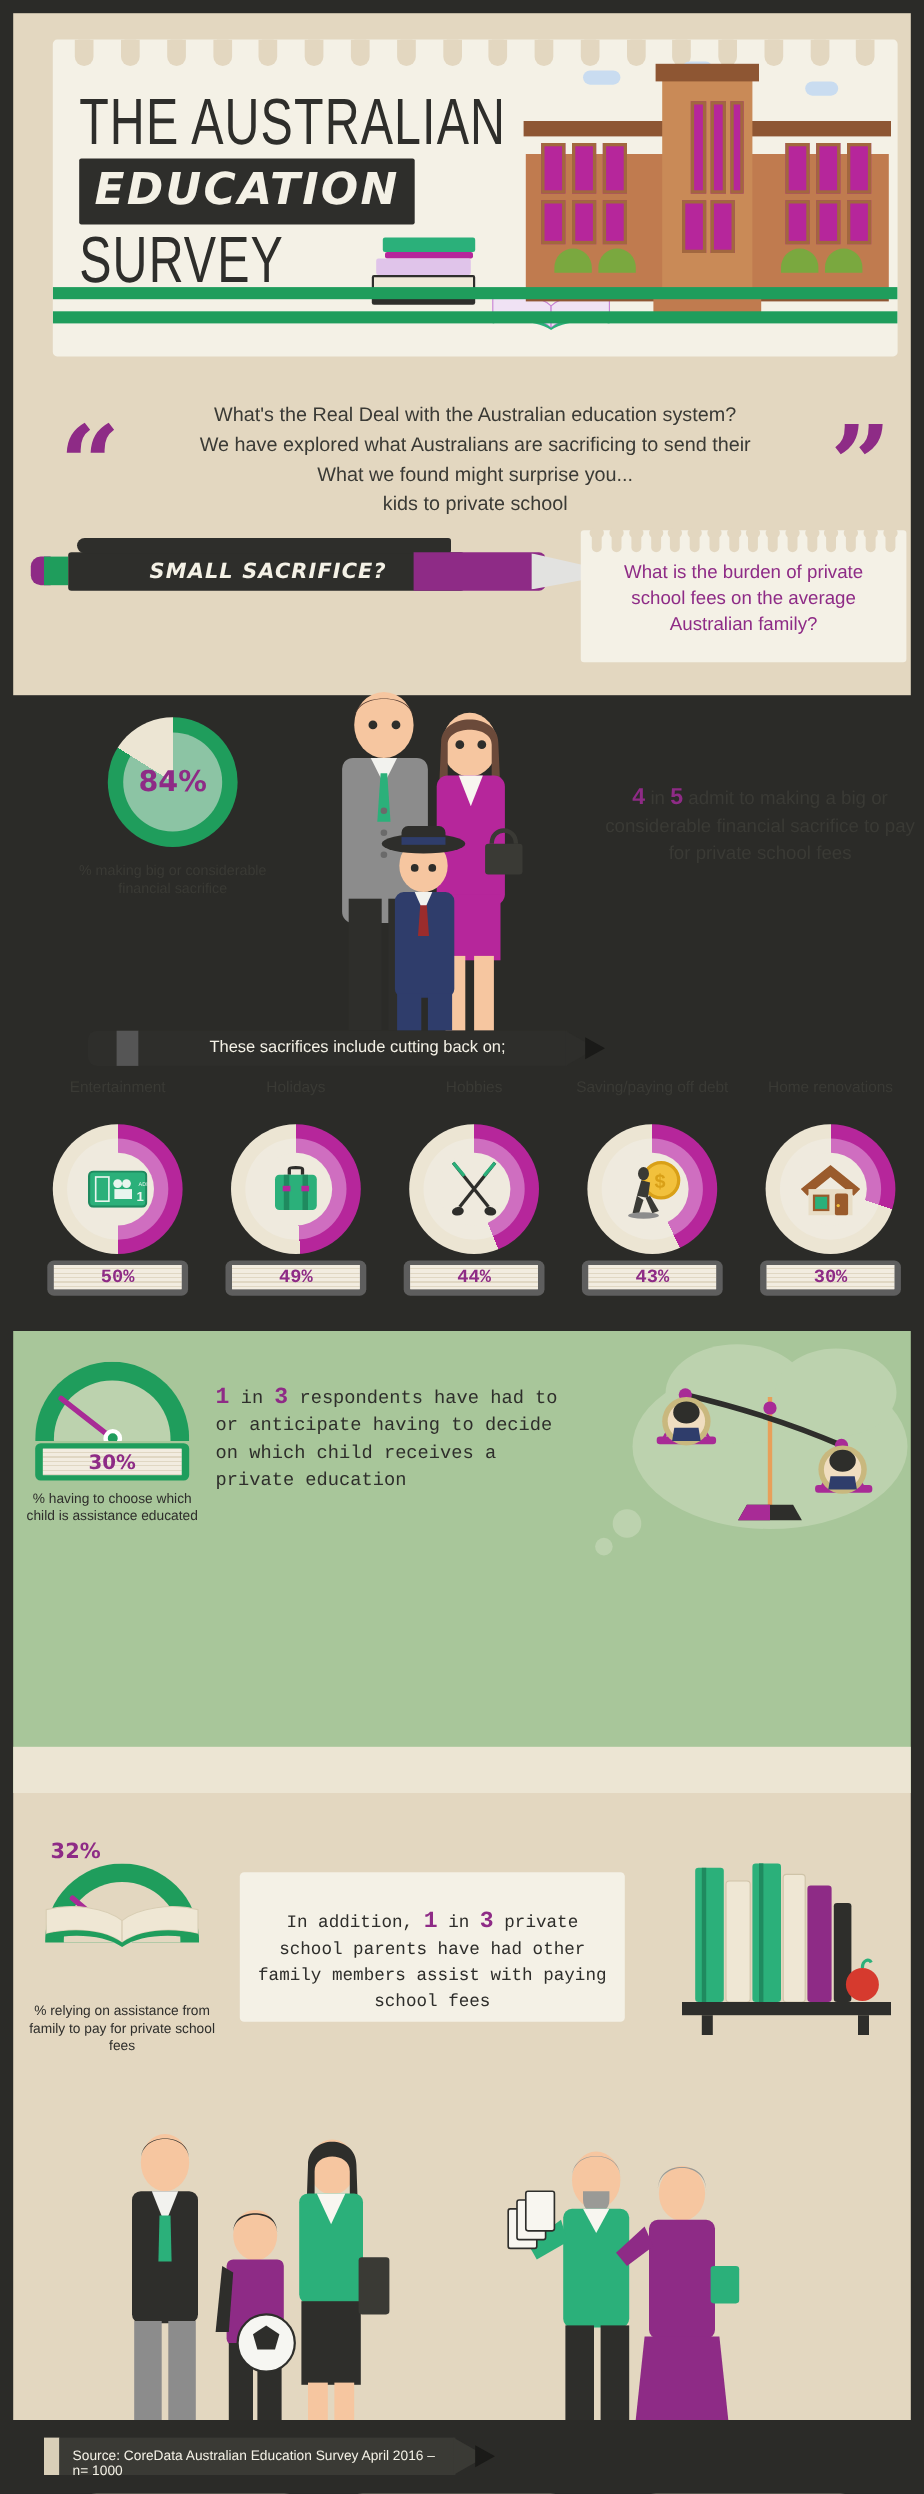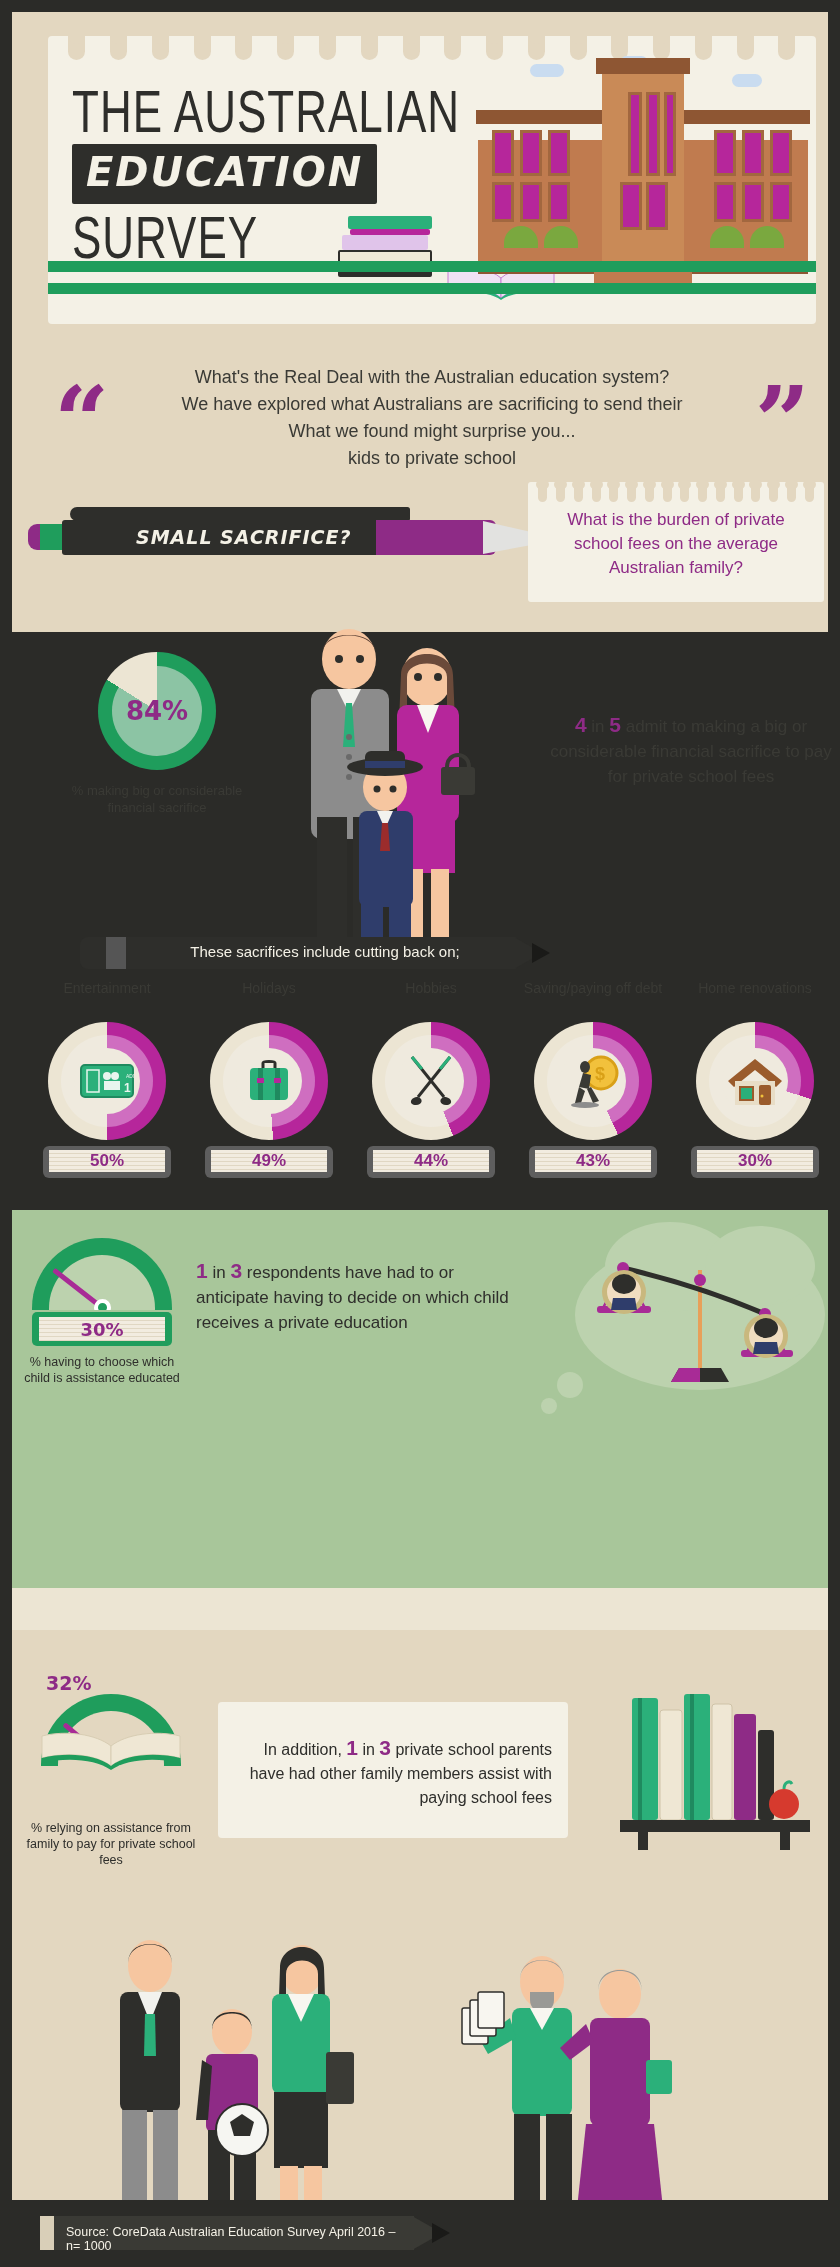--- a/index.html
+++ b/index.html
@@ -61,21 +61,21 @@
   
   #quote-block { position:absolute; left:12px; top:352px; width:816px; text-align:center;}
   #quote-text { display:inline-block; width:620px; font-size:18px; line-height:27px; color:#3a3a35;
                 font-family:"Liberation Sans Narrow","Liberation Sans",sans-serif;}
   .qmark { position:absolute; font-size:96px; color:#8e2b86; font-family:"DejaVu Serif",serif;
            line-height:0.75; font-weight:bold;}
   #qmark-open{ left:30px; top:22px;}
   #qmark-close{ right:30px; top:22px;}
 
   
-  #pen { position:absolute; left:16px; top:495px; width:520px; height:60px;}
+  #pen { position:absolute; left:16px; top:477px; width:520px; height:60px;}
   .pen-body{position:absolute;left:34px;top:13px;width:360px;height:35px;background:#2e2e2b;border-radius:3px;}
   .pen-grip{position:absolute;left:348px;top:13px;width:120px;height:35px;background:#8e2b86;
             border-radius:0 6px 6px 0;}
   .pen-tip{position:absolute;left:455px;top:14px;width:80px;height:33px;background:#e2e2e0;
            clip-path:polygon(0 0,0 100%,100% 55%);}
   .pen-clip{position:absolute;left:42px;top:0px;width:340px;height:14px;background:#2e2e2b;
             border-radius:8px 3px 3px 8px;}
   .pen-cap-p{position:absolute;left:0px;top:17px;width:18px;height:26px;background:#8e2b86;border-radius:9px 0 0 9px;}
   .pen-cap-g{position:absolute;left:12px;top:17px;width:22px;height:26px;background:#1f9d5c;}
   #pen-label{position:absolute;left:108px;top:19px;font-size:19px;font-weight:bold;font-style:italic;
@@ -127,21 +127,21 @@
              font-family:"Liberation Sans Narrow","Liberation Sans",sans-serif;}
   .cat-dial{position:relative;width:118px;height:118px;margin:4px auto 0;border-radius:50%;}
   .dial-outer{position:absolute;inset:0;border-radius:50%;}
   .dial-inner{position:absolute;inset:13px;border-radius:50%;}
   .dial-core{position:absolute;inset:26px;border-radius:50%;background:#efeade;}
   .cat-icon{position:absolute;inset:0;display:flex;align-items:center;justify-content:center;z-index:3;}
   .cat-plate{position:relative;margin:6px auto 0;width:128px;height:32px;background:#5e5e5e;border-radius:6px;}
   .cat-plate-in{position:absolute;left:6px;top:4px;right:6px;height:22px;background:#f2ece0;
       background-image:repeating-linear-gradient(#f2ece0 0 3px,#e0d7c3 3px 4px);display:flex;
       align-items:center;justify-content:center;}
-  .cat-pct{color:#8e2b86;font-size:17px;font-weight:bold;font-family:Liberation Sans, sans-serif;}
+  .cat-pct{color:#8e2b86;font-size:17px;font-weight:bold;font-family:Liberation Mono, monospace;}
 
   
   #green-band{top:1210px;height:420px;background:#a8c69a;}
   #green-floor{position:absolute;left:12px;top:1588px;width:816px;height:42px;background:#ece5d3;}
   #gauge30-wrap{position:absolute;left:22px;top:1238px;width:160px;text-align:center;}
   .gauge{position:relative;width:140px;height:72px;margin:0 auto;overflow:hidden;}
   .gauge-arc{position:absolute;left:0;top:0;width:140px;height:140px;border-radius:50%;
      background:#1f9d5c;}
   .gauge-arc:after{content:"";position:absolute;left:17px;top:17px;width:106px;height:106px;
      border-radius:50%;background:#bcd2ae;}
@@ -150,37 +150,37 @@
   .gauge-hub{position:absolute;left:62px;bottom:-6px;width:17px;height:17px;border-radius:50%;
      background:#1f9d5c;border:4px solid #fff;}
   .gauge-plate{position:relative;width:140px;height:34px;background:#1f9d5c;border-radius:5px;margin:2px auto 0;}
   .gauge-plate-in{position:absolute;left:7px;top:5px;right:7px;height:24px;background:#f2ece0;
      background-image:repeating-linear-gradient(#f2ece0 0 3px,#e0d7c3 3px 4px);display:flex;
      align-items:center;justify-content:center;}
   .gauge-pct{color:#8e2b86;font-size:18px;font-weight:bold;font-family:"DejaVu Sans",sans-serif;}
   .gauge-caption{margin-top:8px;font-size:12.5px;line-height:16px;color:#2e2e2b;
      font-family:"Liberation Sans Narrow","Liberation Sans",sans-serif;}
   #oneinthree{position:absolute;left:196px;top:1258px;width:330px;font-size:17px;line-height:25px;
-     color:#2e2e2b;font-family:Liberation Sans, sans-serif;}
+     color:#2e2e2b;font-family:Liberation Mono, monospace;}
   #thought-bubble{position:absolute;left:575px;top:1222px;width:250px;height:170px;}
   .bub{position:absolute;background:#bcd2ae;border-radius:50%;}
 
   
   .grp{position:absolute;bottom:0;height:230px;}
 
   
   #bottom-band{top:1630px;height:590px;background:#e3d7c0;}
   #gauge32-wrap{position:absolute;left:26px;top:1672px;width:170px;text-align:center;}
   #gauge32-top{color:#8e2b86;font-size:19px;font-weight:bold;text-align:left;margin-left:20px;
      font-family:"DejaVu Sans",sans-serif;}
   .gauge32 .gauge-arc:after{background:#e3d7c0;}
   #openbook32{position:absolute;left:14px;top:58px;width:142px;height:40px;}
   #addition-note{position:absolute;left:218px;top:1702px;width:350px;height:136px;background:#f4f1e6;border-radius:4px;}
-  #addition-text{position:absolute;left:16px;top:34px;width:318px;text-align:right;font-size:16px;
-     line-height:24px;color:#2e2e2b;font-family:Liberation Sans, sans-serif;}
+  #addition-text{position:absolute;left:16px;top:34px;width:318px;text-align:center;font-size:16px;
+     line-height:24px;color:#2e2e2b;font-family:Liberation Mono, monospace;}
   #books-shelf{position:absolute;left:620px;top:1690px;width:190px;height:160px;}
 
   
   #footer-band{position:absolute;left:0;top:2200px;width:840px;height:67px;background:#2b2b28;}
   #footer-pencil{position:absolute;left:40px;top:2216px;width:420px;height:34px;}
   .fp-erase{position:absolute;left:0;top:0;width:14px;height:34px;background:#d9cfb8;}
   .fp-body{position:absolute;left:14px;top:0;width:360px;height:34px;background:#3a3a35;}
   .fp-tip{position:absolute;left:372px;top:0;width:0;height:0;border-top:17px solid transparent;
      border-bottom:17px solid transparent;border-left:30px solid #3a3a35;}
   .fp-tip2{position:absolute;left:392px;top:7px;width:0;height:0;border-top:10px solid transparent;

